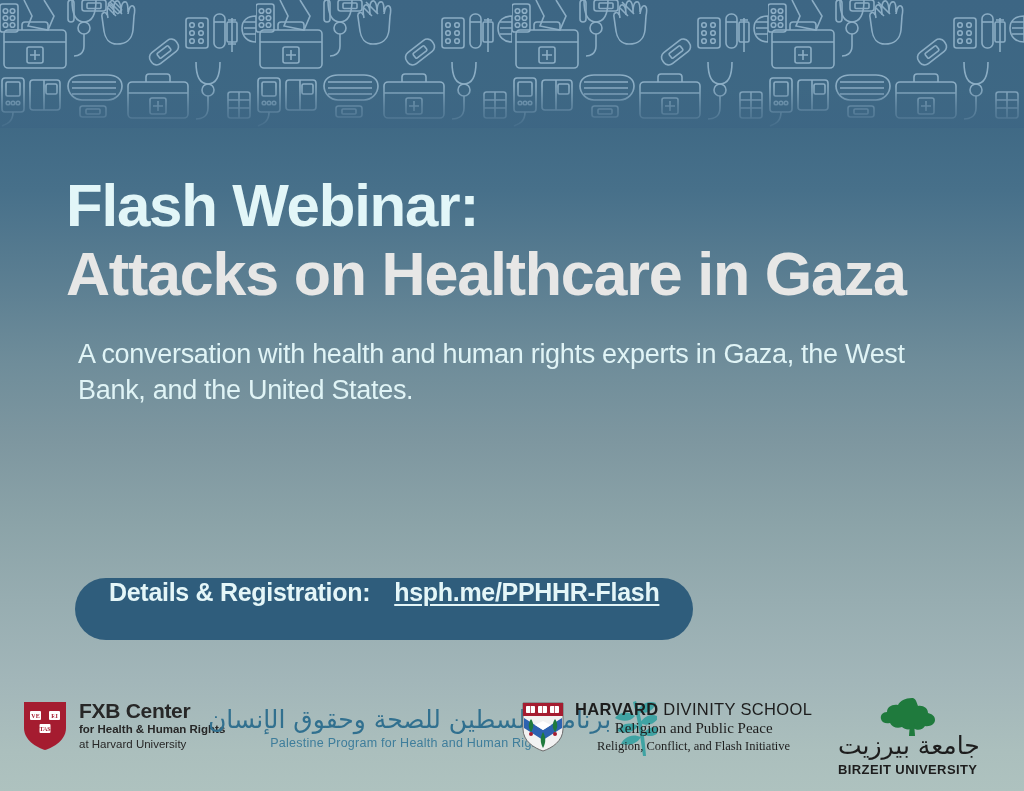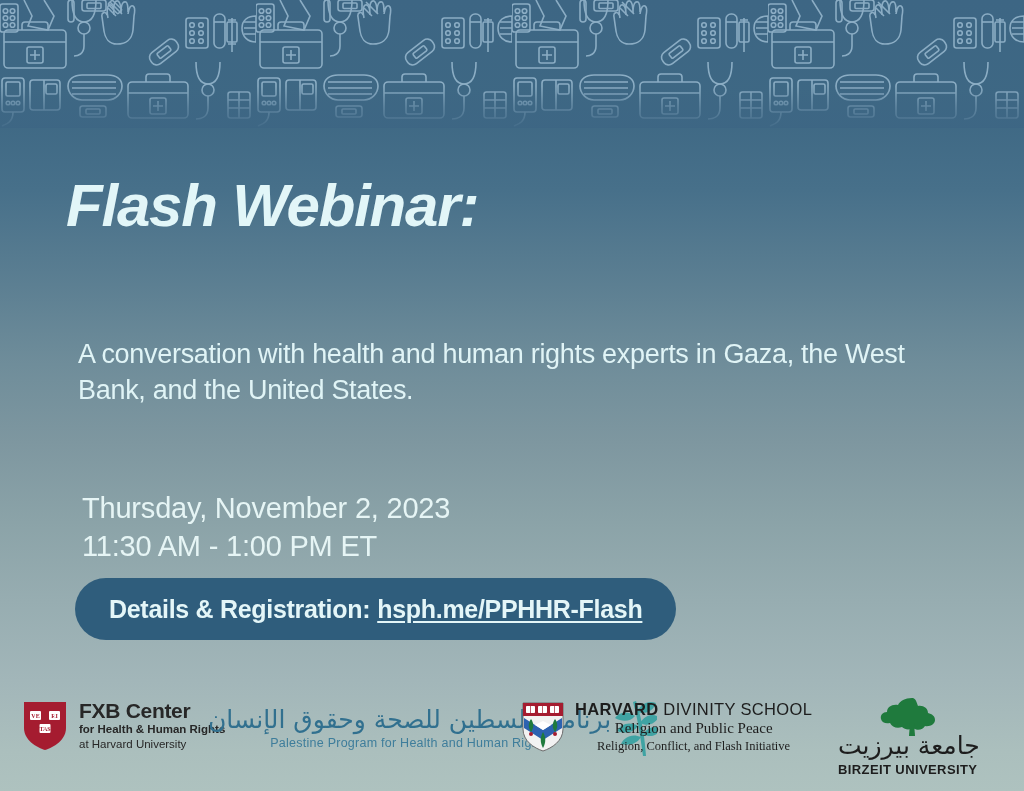--- a/index.html
+++ b/index.html
@@ -45,21 +45,20 @@
   }
 
   
   #headline { position:absolute; left:66px; top:172px; width:920px; }
   .title-line {
     font-weight:bold;
     font-size:60px;
     line-height:68px;
     letter-spacing:-1.2px;
     white-space:nowrap;
-    font-style:italic;
   }
   #title-line-1 { color:#e2f6f8; }
   #title-line-2 { color:#e7e7e6; font-size:61px; }
 
   #subtitle {
     position:absolute; left:78px; top:336px; width:860px;
     color:#e0f4f6;
     font-size:27px;
     line-height:36px;
     letter-spacing:-0.3px;
@@ -72,41 +71,41 @@
     font-size:29px;
     line-height:38px;
     letter-spacing:-0.2px;
   }
 
   
   #registration {
     position:absolute; left:75px; top:578px;
     height:62px;
     padding:0 34px;
-    display:flex; align-items:center;
+    display:flex; 
     background:#2f5d7c;
     border-radius:36px;
     cursor:pointer;
   }
   #registration .reg-label {
     color:#e4f6f8;
     font-size:25px;
     font-weight:bold;
     letter-spacing:-0.3px;
     white-space:nowrap;
   }
   #registration .reg-url {
     color:#e4f6f8;
     font-size:25px;
     font-weight:bold;
     letter-spacing:-0.3px;
     text-decoration:underline;
     text-underline-offset:3px;
     white-space:nowrap;
-    margin-left:7px;
+    margin-left:24px;
   }
 
   
   #logo-row {
     position:absolute; left:0; top:684px;
     width:1024px; height:100px;
   }
   .logo { position:absolute; display:flex; align-items:center; }
 
   
@@ -452,28 +451,25 @@
           <rect x="228" y="92" width="22" height="26" rx="2.5"></rect>
           <path d="M228 100 h22 M228 108 h22 M239 92 v26"></path>
         </g>
       </svg>
     </div>
     <div id="band-fade"></div>
   </div>
 
   <div id="headline">
     <div id="title-line-1" class="title-line">Flash Webinar:</div>
+    <div id="title-line-2" class="title-line">Attacks on Healthcare in Gaza</div>
   </div>
 
   <div id="subtitle">A conversation with health and human rights experts in Gaza, the West Bank, and the United States.</div>
 
-  <div id="when">
-    <div>Thursday, November 2, 2023</div>
-    <div>11:30 AM - 1:00 PM ET</div>
-  </div>
 
   <div id="registration">
     <span class="reg-label">Details &amp; Registration:</span>
     <span class="reg-url">hsph.me/PPHHR-Flash</span>
   </div>
 
   <div id="logo-row">
 
     <div class="logo" id="logo-fxb">
       <svg width="46" height="52" viewBox="0 0 46 52">

